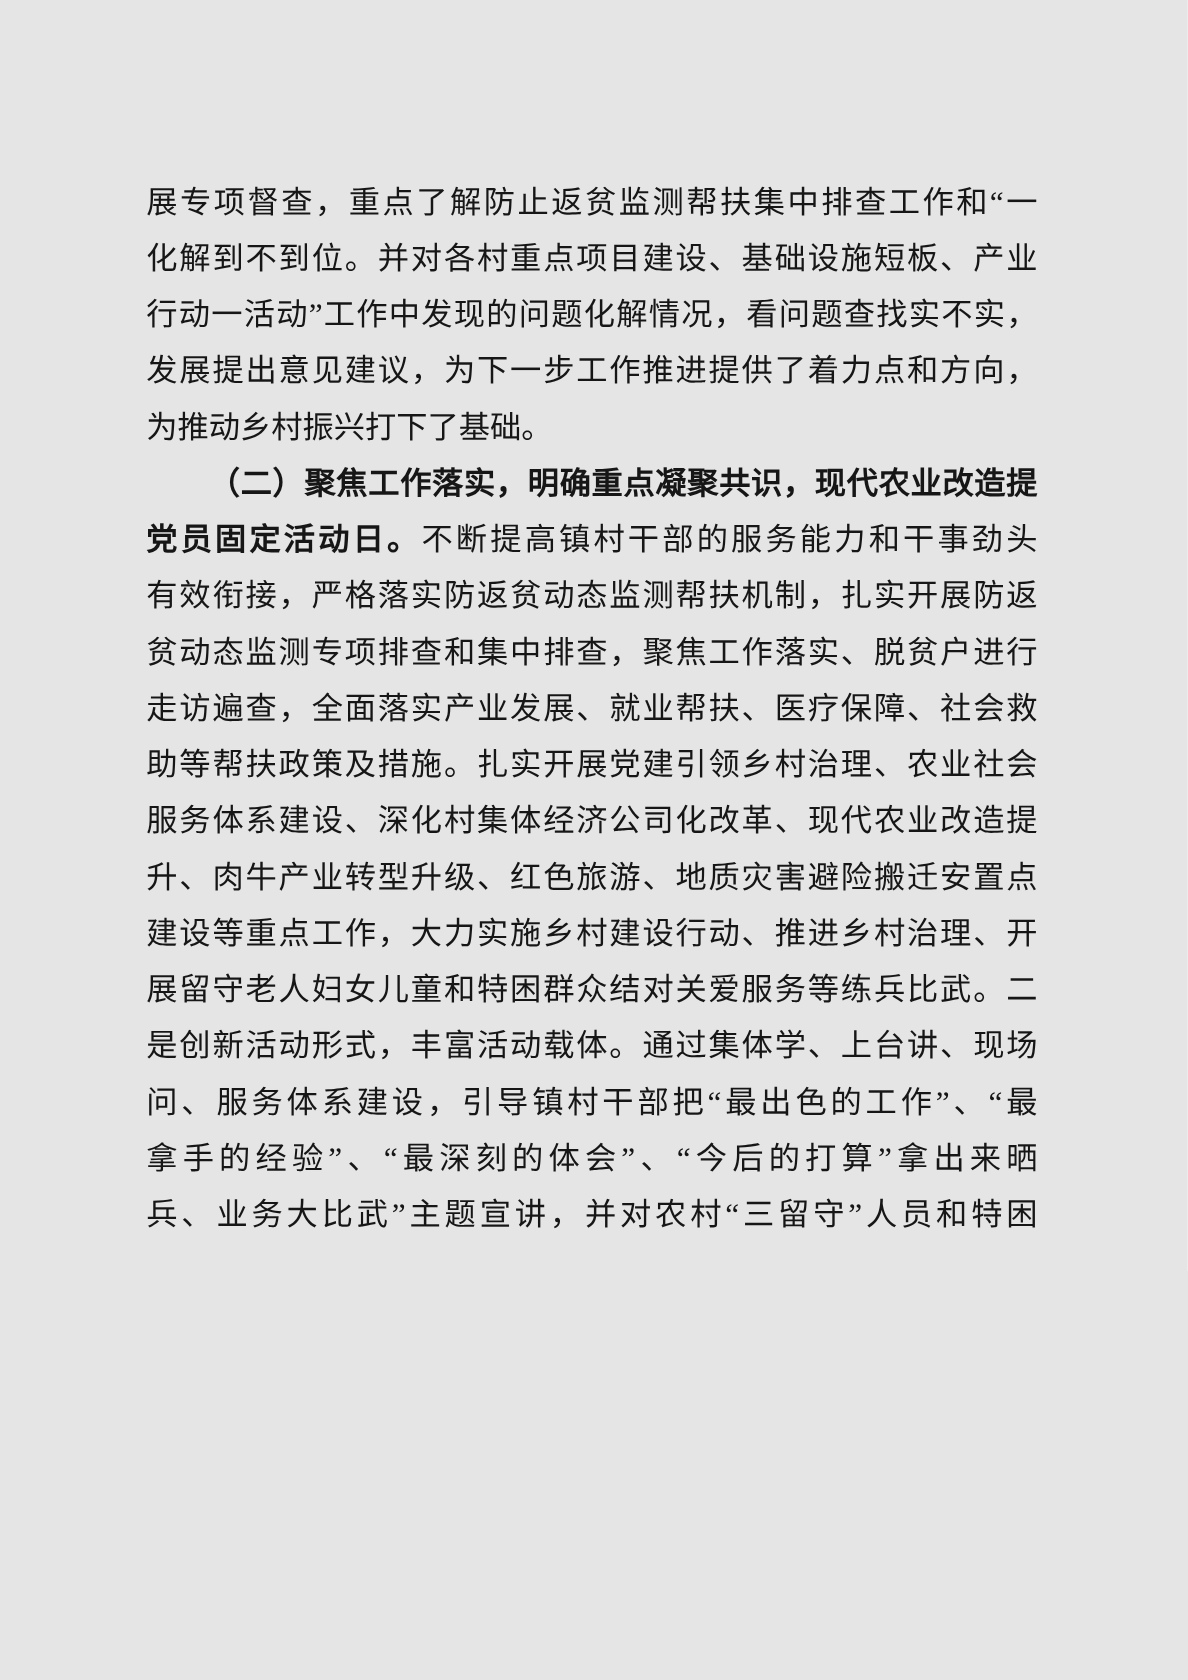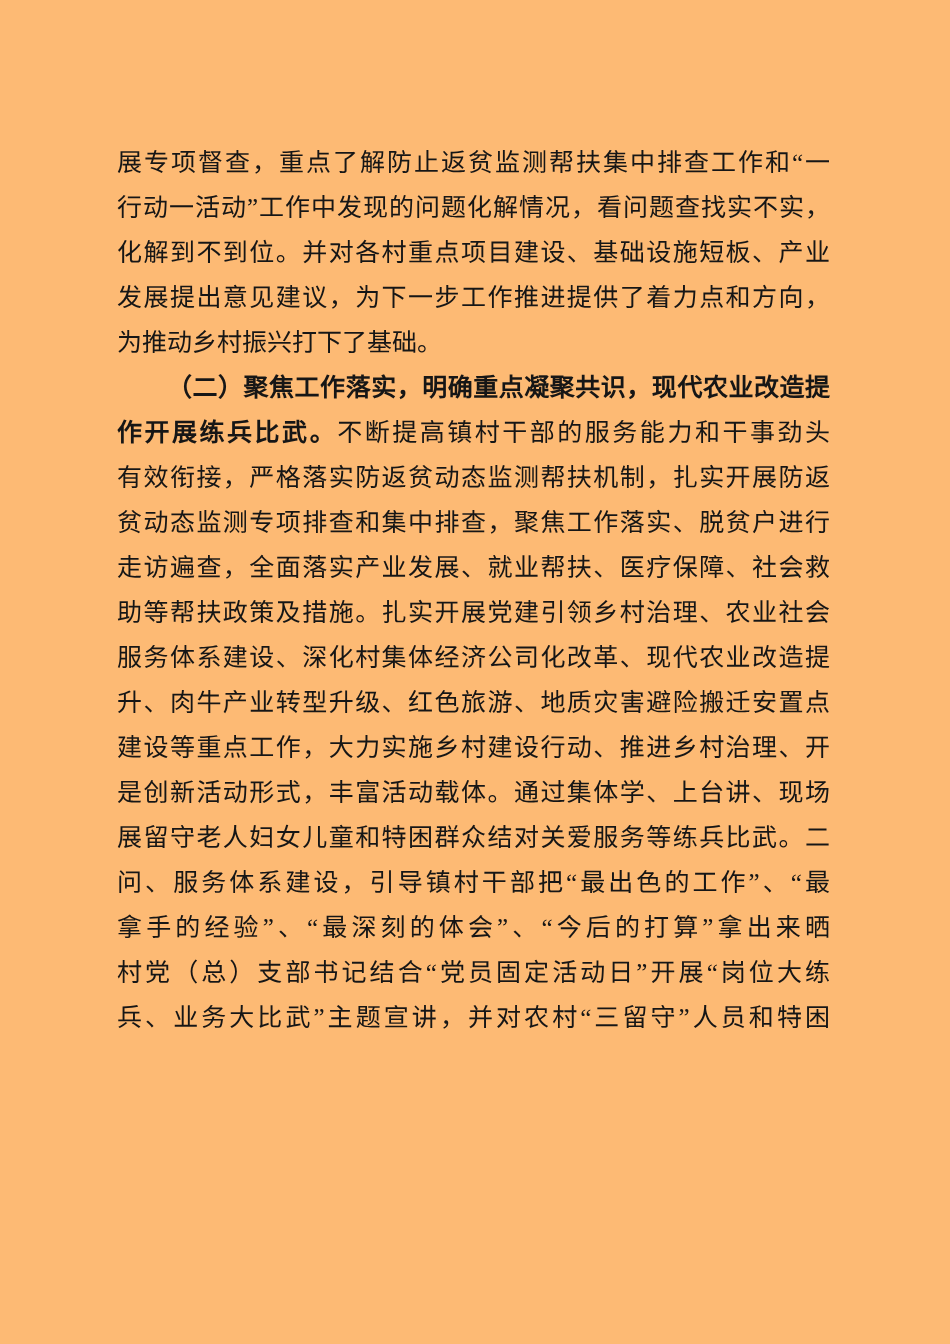--- a/index.html
+++ b/index.html
@@ -45,40 +45,39 @@
   .seg {
     font-weight: normal;
   }
   .seg.bold {
     font-weight: bold;
   }
 </style>
 </head>
 <body>
 
-<div class="page" style="background: #fdba74;">
+<div class="page" style="background: #e5e5e5;">
   <div class="doc-content" style="color: rgb(22, 22, 22);">
       <div>
         <div class="line"><span class="seg">展专项督查，重点了解防止返贫监测帮扶集中排查工作和“一</span></div>
+        <div class="line"><span class="seg">化解到不到位。并对各村重点项目建设、基础设施短板、产业</span></div>
         <div class="line"><span class="seg">行动一活动”工作中发现的问题化解情况，看问题查找实不实，</span></div>
-        <div class="line"><span class="seg">化解到不到位。并对各村重点项目建设、基础设施短板、产业</span></div>
         <div class="line"><span class="seg">发展提出意见建议，为下一步工作推进提供了着力点和方向，</span></div>
         <div class="line no-stretch"><span class="seg">为推动乡村振兴打下了基础。</span></div>
       </div>
       <div>
         <div class="line indent"><span class="seg bold">（二）聚焦工作落实，明确重点凝聚共识，现代农业改造提</span></div>
-        <div class="line"><span class="seg bold">作开展练兵比武。</span><span class="seg">不断提高镇村干部的服务能力和干事劲头</span></div>
+        <div class="line"><span class="seg bold">党员固定活动日。</span><span class="seg">不断提高镇村干部的服务能力和干事劲头</span></div>
         <div class="line"><span class="seg">有效衔接，严格落实防返贫动态监测帮扶机制，扎实开展防返</span></div>
         <div class="line"><span class="seg">贫动态监测专项排查和集中排查，聚焦工作落实、脱贫户进行</span></div>
         <div class="line"><span class="seg">走访遍查，全面落实产业发展、就业帮扶、医疗保障、社会救</span></div>
         <div class="line"><span class="seg">助等帮扶政策及措施。扎实开展党建引领乡村治理、农业社会</span></div>
         <div class="line"><span class="seg">服务体系建设、深化村集体经济公司化改革、现代农业改造提</span></div>
         <div class="line"><span class="seg">升、肉牛产业转型升级、红色旅游、地质灾害避险搬迁安置点</span></div>
         <div class="line"><span class="seg">建设等重点工作，大力实施乡村建设行动、推进乡村治理、开</span></div>
+        <div class="line"><span class="seg">展留守老人妇女儿童和特困群众结对关爱服务等练兵比武。二</span></div>
         <div class="line"><span class="seg">是创新活动形式，丰富活动载体。通过集体学、上台讲、现场</span></div>
-        <div class="line"><span class="seg">展留守老人妇女儿童和特困群众结对关爱服务等练兵比武。二</span></div>
         <div class="line"><span class="seg">问、服务体系建设，引导镇村干部把“最出色的工作”、“最</span></div>
         <div class="line"><span class="seg">拿手的经验”、“最深刻的体会”、“今后的打算”拿出来晒</span></div>
-        <div class="line"><span class="seg">村党（总）支部书记结合“党员固定活动日”开展“岗位大练</span></div>
         <div class="line"><span class="seg">兵、业务大比武”主题宣讲，并对农村“三留守”人员和特困</span></div>
       </div>
     </div>
 </div>
 
 </body></html>

